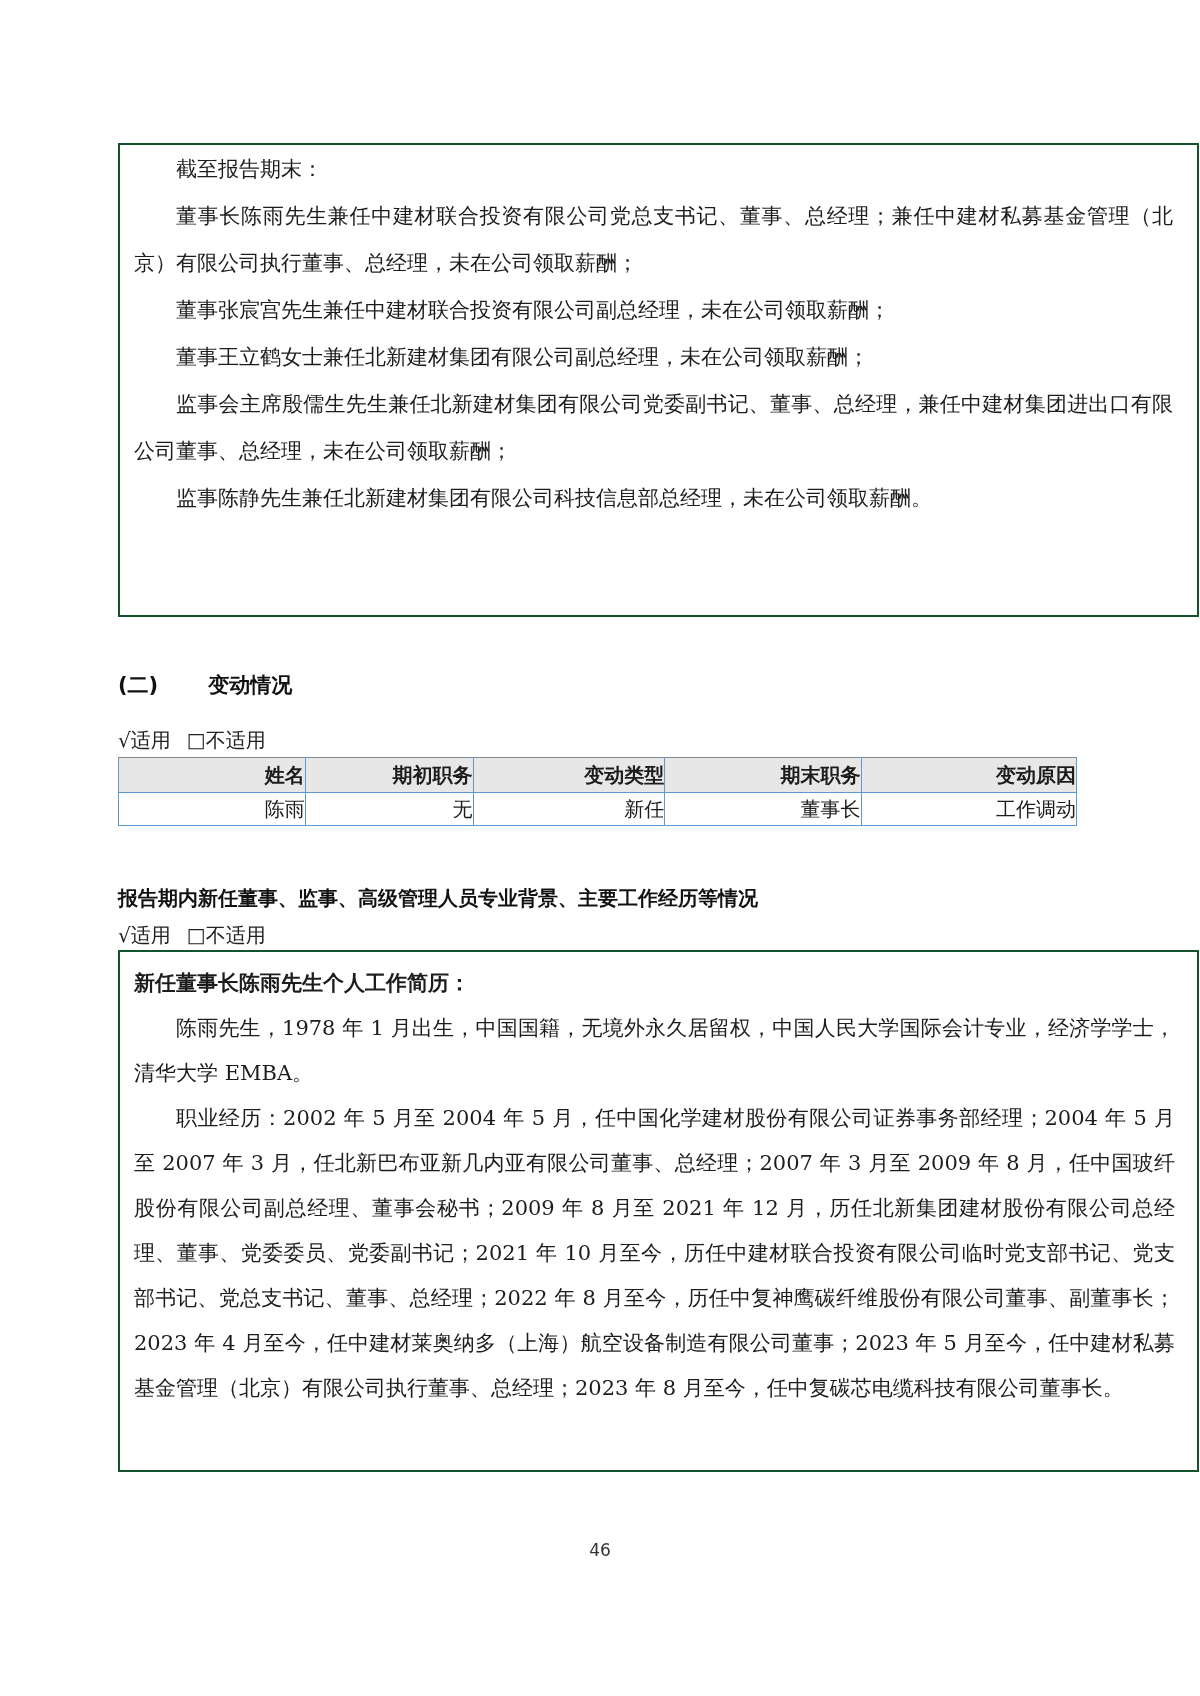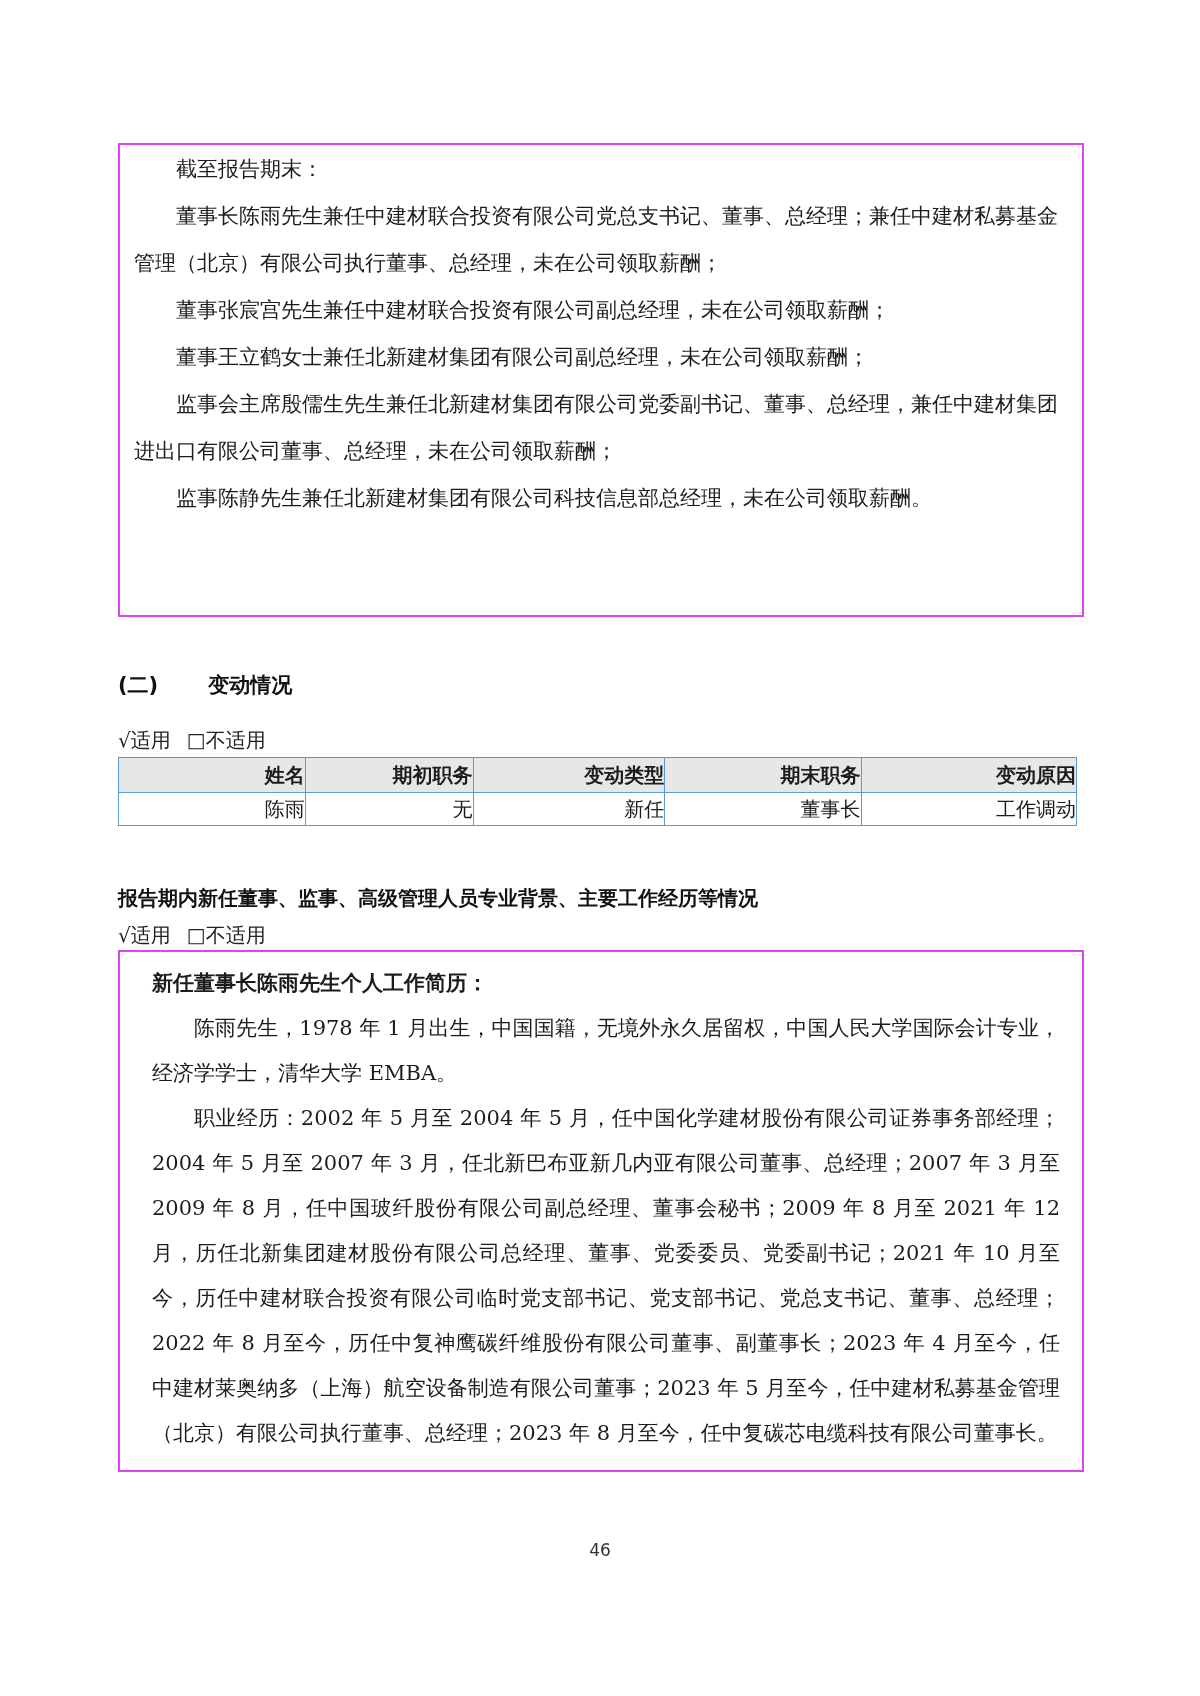--- a/index.html
+++ b/index.html
@@ -8,22 +8,22 @@
     width:1200px;
     height:1696px;
     background:#ffffff;
     font-family:"DejaVu Serif", serif;
     color:#1c1c1c;
     overflow:hidden;
   }
   .bordered-box {
     position:absolute;
     left:118px;
-    width:966px;
-    border:2px solid #d946ef;
+    width:1081px;
+    border:2px solid #14532d;
     box-sizing:border-box;
     background:#ffffff;
   }
   .box1 { top:143px; height:474px; padding:1px 24px 0 14px; }
   .box1 p {
     margin:0;
     font-size:21px;
     line-height:47px;
     text-align:justify;
     text-indent:2em;
@@ -78,21 +78,21 @@
     position:absolute;
     left:118px;
     top:885px;
     width:959px;
     margin:0;
     font-family:"DejaVu Sans", sans-serif;
     font-weight:bold;
     font-size:20px;
     color:#111;
   }
-  .box2 { top:950px; height:522px; padding:9px 22px 0 32px; }
+  .box2 { top:950px; height:522px; padding:9px 22px 0 14px; }
   .box2 p {
     margin:0;
     font-size:21px;
     line-height:45px;
     text-align:justify;
     text-indent:2em;
   }
   .box2 .resume-title {
     font-family:"DejaVu Sans", sans-serif;
     font-weight:bold;

